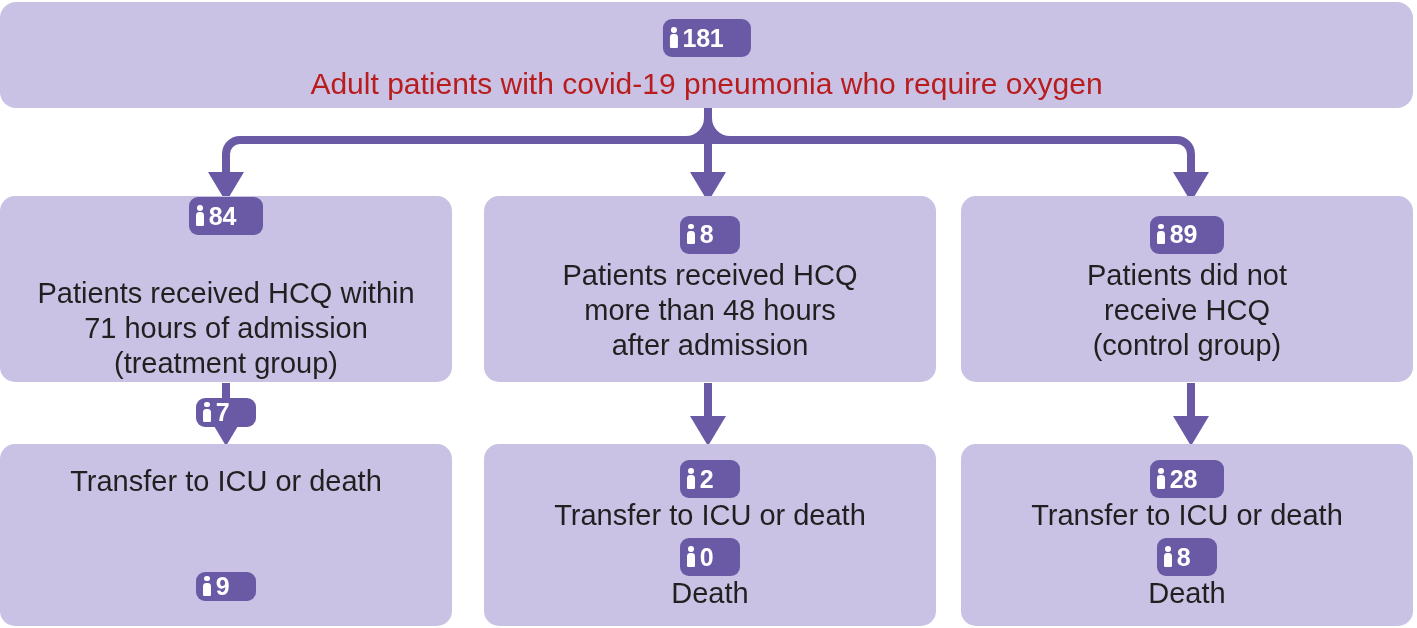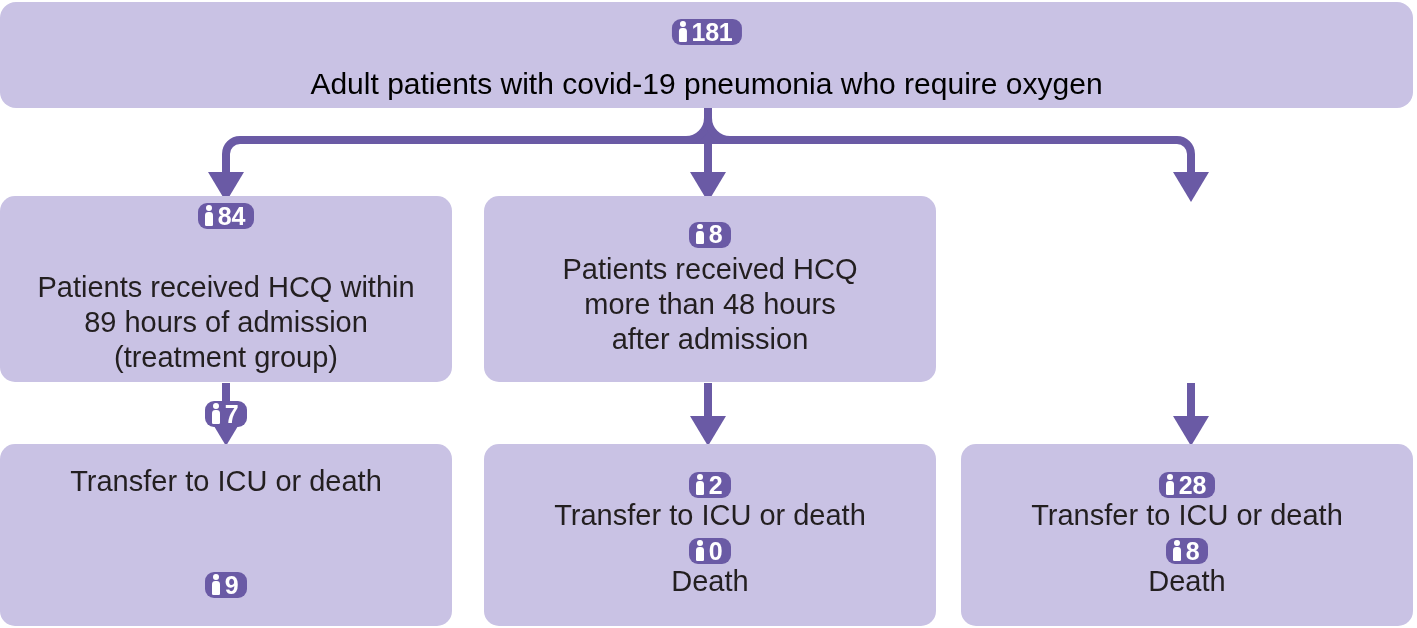--- a/index.html
+++ b/index.html
@@ -49,22 +49,22 @@
   .colC { left: 961px;  width: 452px; }
 
   
   .badge {
     display: inline-flex;
     align-items: center;
     justify-content: center;
     gap: 3px;
     background: #6a5aa5;
     border-radius: 9px;
-    padding: 1px 9px 2px 6px;
-    height: 26px;
+    padding: 1px 27px 2px 6px;
+    height: 38px;
     box-sizing: border-box;
   }
   .badge .person {
     display: block;
     width: 11px;
     height: 21px;
     position: relative;
     flex: 0 0 auto;
   }
   .badge .person::before {
@@ -95,21 +95,21 @@
     letter-spacing: -0.2px;
     font-family: "Liberation Sans", sans-serif;
   }
 
   
   .box-title {
     font-size: 30px;
     line-height: 36px;
     text-align: center;
     white-space: nowrap;
-    color: #000000;
+    color: #b91c1c;
   }
   .box-text {
     font-size: 29px;
     line-height: 35px;
     text-align: center;
     color: #231f20;
     margin-top: 4px;
     padding: 0 10px;
     white-space: pre-line;
   }
@@ -176,34 +176,43 @@
     </div>
     <div class="box-title">Adult patients with covid-19 pneumonia who require oxygen</div>
   </div>
 
   <div class="box row2 colA">
     <div class="badge">
       <span class="person"></span>
       <span class="num">84</span>
     </div>
     <div class="box-text">Patients received HCQ  within
-89 hours of admission
+71 hours of admission
 (treatment group)</div>
   </div>
 
   <div class="box row2 colB">
     <div class="badge">
       <span class="person"></span>
       <span class="num">8</span>
     </div>
     <div class="box-text">Patients received HCQ
 more than 48 hours
 after admission</div>
   </div>
 
+  <div class="box row2 colC">
+    <div class="badge">
+      <span class="person"></span>
+      <span class="num">89</span>
+    </div>
+    <div class="box-text">Patients did not
+receive HCQ
+(control group)</div>
+  </div>
 
   <div class="box row3 colA">
     <div class="badge">
       <span class="person"></span>
       <span class="num">7</span>
     </div>
     <div class="label-sm">Transfer to ICU or death</div>
     <div class="gap-sm"></div>
     <div class="badge">
       <span class="person"></span>

